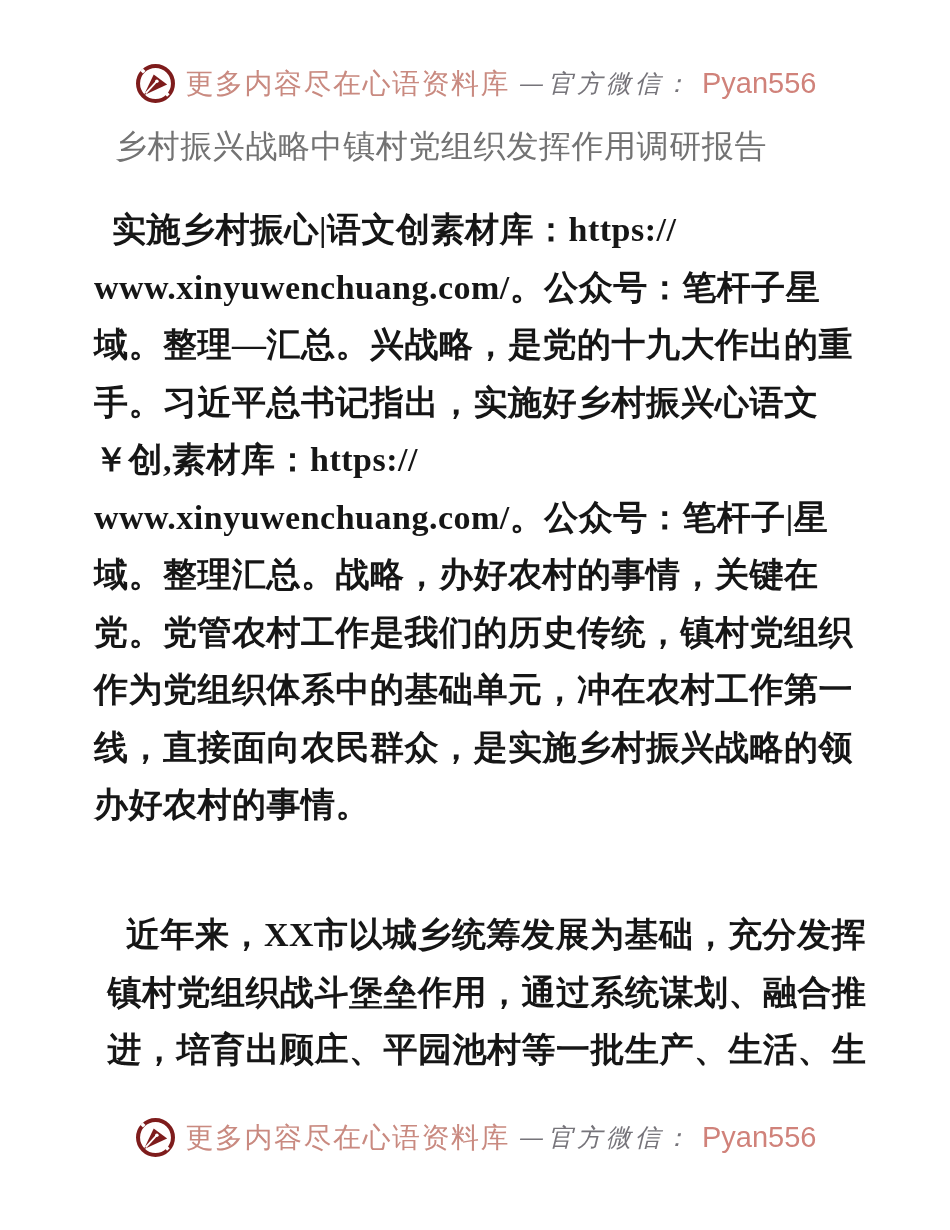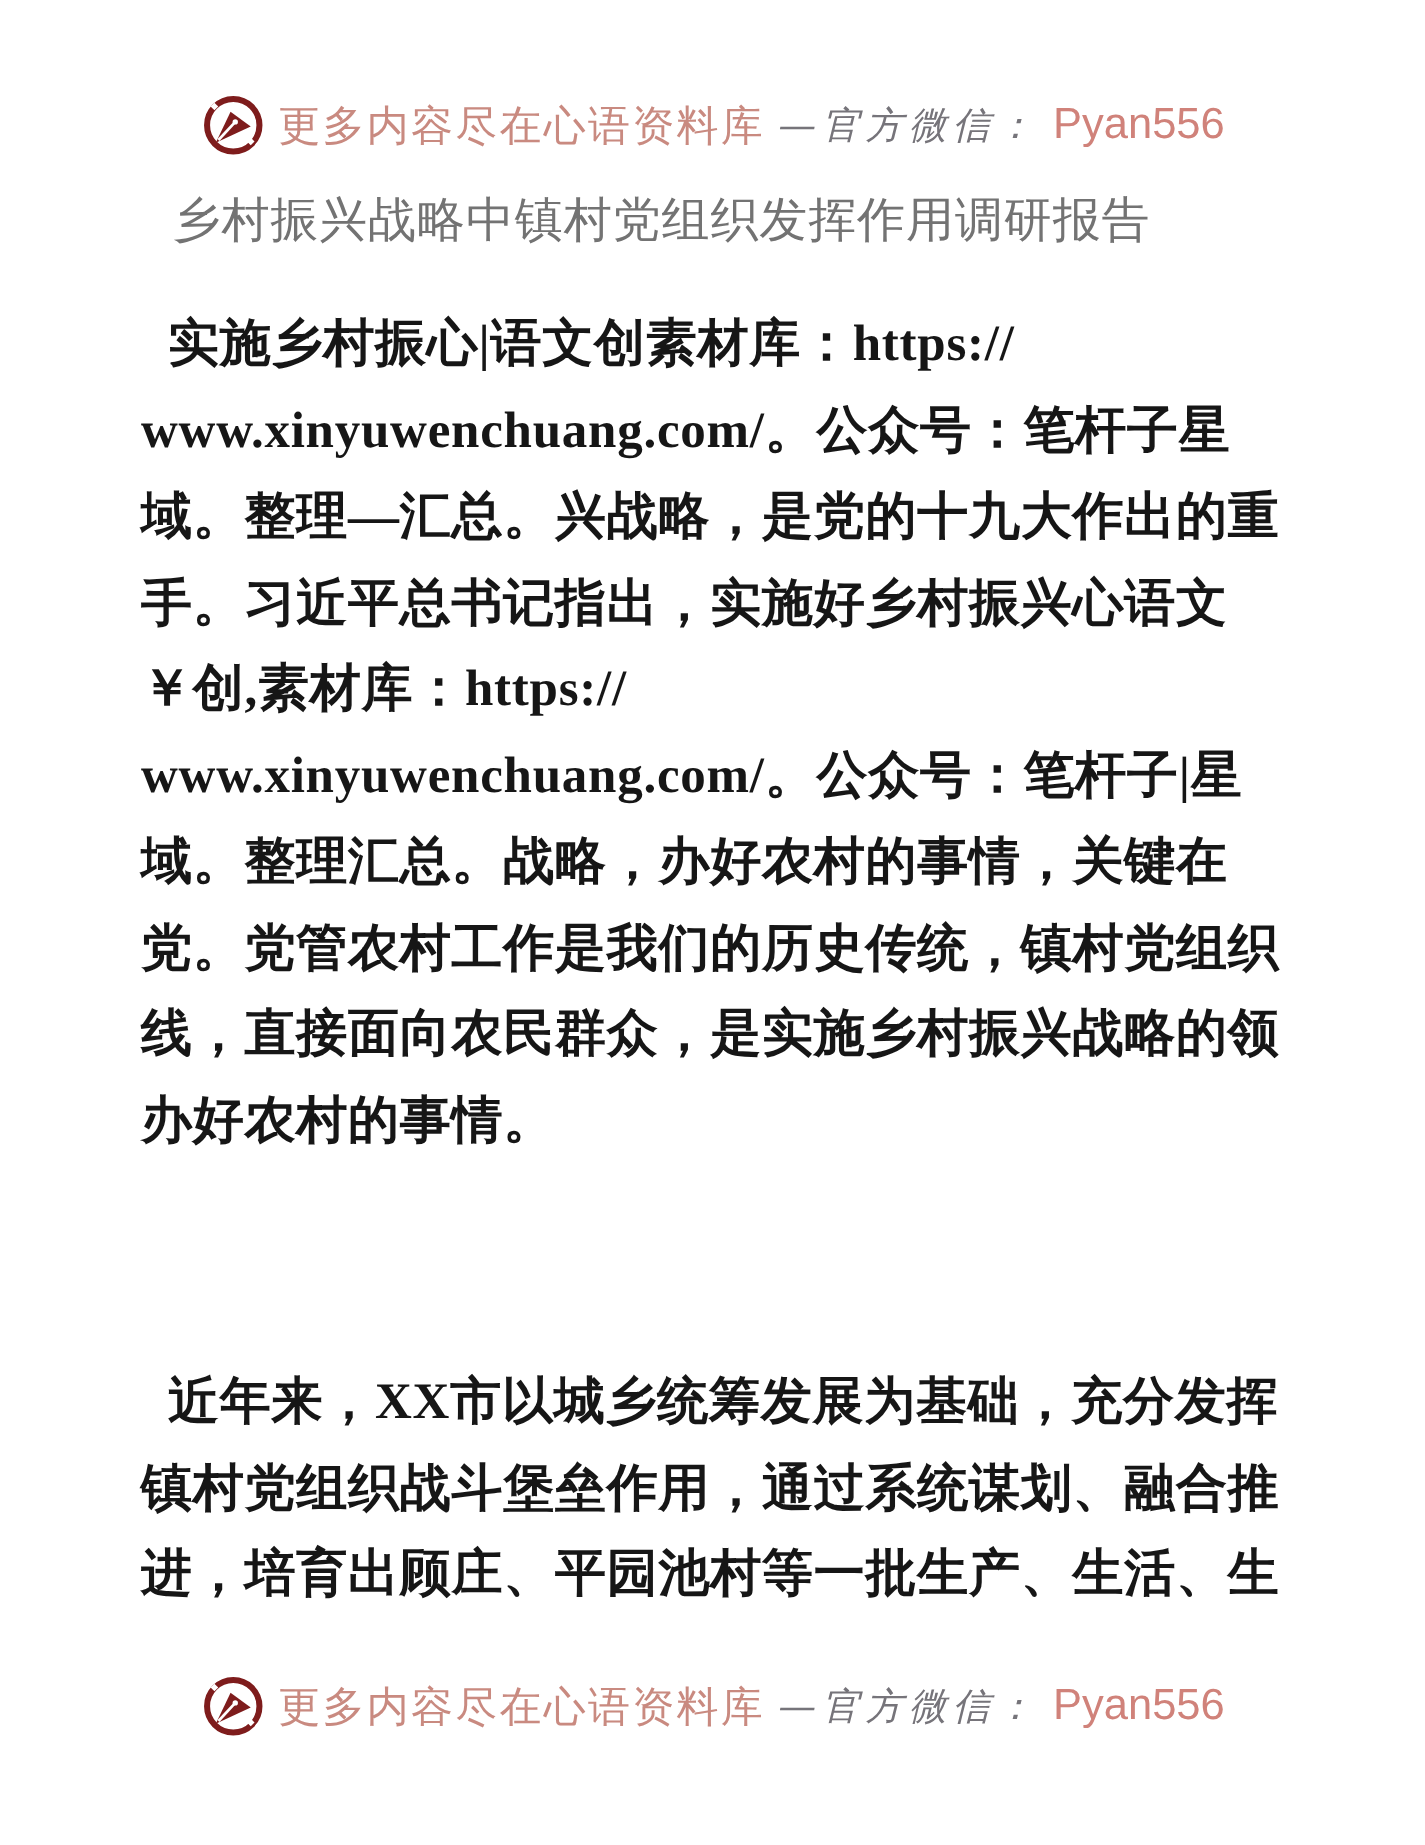--- a/index.html
+++ b/index.html
@@ -53,21 +53,21 @@
   }
   .para{
     position:absolute;
     left:94px;width:786px;
     font-size:34px;
     letter-spacing:0.5px;
     line-height:57.5px;
     color:#161616;
   }
   .para-1{top:201px;}
-  .para-2{top:906px;}
+  .para-2{top:906px;text-align:center;}
   .text-line{white-space:nowrap;font-weight:bold;}
   .text-line.indent{text-indent:18px;}
 </style>
 </head>
 <body>
 
 <div class="page">
 
   <div class="watermark header">
     <svg class="wm-logo" viewBox="0 0 48 48" aria-hidden="true">
@@ -87,20 +87,21 @@
 
   <div class="para para-1">
     <div class="text-line indent">实施乡村振心|语文创素材库：https://</div>
     <div class="text-line">www.xinyuwenchuang.com/。公众号：笔杆子星</div>
     <div class="text-line">域。整理—汇总。兴战略，是党的十九大作出的重</div>
     <div class="text-line">手。习近平总书记指出，实施好乡村振兴心语文</div>
     <div class="text-line">￥创,素材库：https://</div>
     <div class="text-line">www.xinyuwenchuang.com/。公众号：笔杆子|星</div>
     <div class="text-line">域。整理汇总。战略，办好农村的事情，关键在</div>
     <div class="text-line">党。党管农村工作是我们的历史传统，镇村党组织</div>
+    <div class="text-line">作为党组织体系中的基础单元，冲在农村工作第一</div>
     <div class="text-line">线，直接面向农民群众，是实施乡村振兴战略的领</div>
     <div class="text-line">办好农村的事情。</div>
   </div>
 
   <div class="para para-2">
     <div class="text-line indent">近年来，XX市以城乡统筹发展为基础，充分发挥</div>
     <div class="text-line">镇村党组织战斗堡垒作用，通过系统谋划、融合推</div>
     <div class="text-line">进，培育出顾庄、平园池村等一批生产、生活、生</div>
   </div>
 

